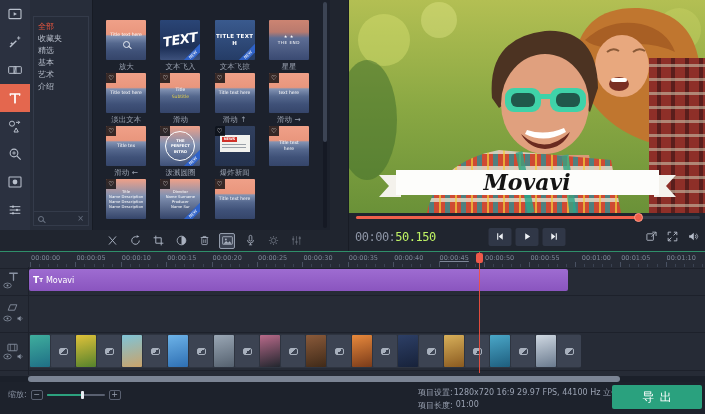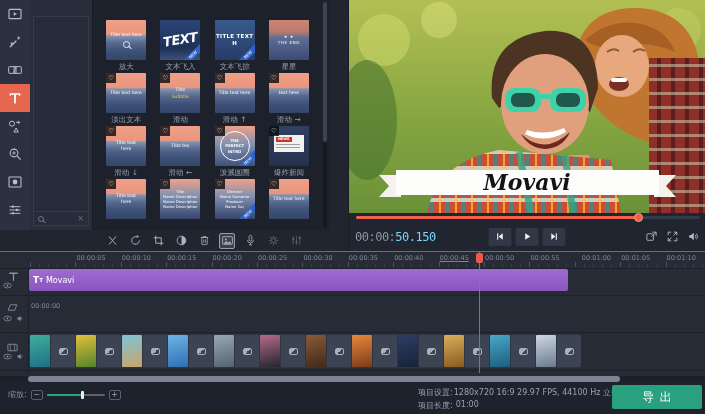--- a/index.html
+++ b/index.html
@@ -81,21 +81,21 @@
 
   
   .preview{position:absolute;left:348px;top:0;width:357px;height:251px;background:#20252f;border-left:1px solid #181c25;}
   .video-wrap{position:absolute;left:0;top:0;width:357px;height:213px;overflow:hidden;}
   .seekbar{position:absolute;left:7px;right:5px;top:216px;height:3px;border-radius:2px;background:#333a48;}
   .seek-fill{position:absolute;left:0;top:0;bottom:0;background:#f0604c;border-radius:2px;}
   .seek-handle{position:absolute;top:-3px;width:9px;height:9px;border-radius:50%;background:#f0604c;border:1px solid #ff9a85;}
   .preview-controls{position:absolute;left:0;top:222px;right:0;height:29px;display:flex;align-items:center;}
   .timecode{margin-left:6px;font-family:"DejaVu Sans Mono",monospace;font-size:12px;letter-spacing:-.5px;}
   .tc-prefix{color:#8d95a6;}
-  .tc-value{color:#7dd3fc;}
+  .tc-value{color:#bef264;}
   .transport{position:absolute;left:50%;transform:translateX(-50%);display:flex;gap:4px;}
   .tr-btn{width:23px;height:18px;background:#303747;border-radius:2px;display:flex;align-items:center;justify-content:center;color:#eef1f5;}
   .pv-right{position:absolute;right:5px;display:flex;gap:8px;color:#b6bdca;align-items:center;}
 
   
   .timeline{position:absolute;left:0;top:251px;width:705px;height:131px;background:#262b36;border-top:1px solid #2f8f6a;}
   .ruler{position:absolute;left:0;top:0;width:705px;height:15px;
       background-image:repeating-linear-gradient(90deg,#495162 0 1px,transparent 1px 45.4px),
                        repeating-linear-gradient(90deg,#3a4252 0 1px,transparent 1px 9.08px);
       background-size:100% 5px,100% 3px;background-position:30px bottom,30px bottom;background-repeat:no-repeat;}
@@ -259,20 +259,40 @@
       </div>
       <div class="tool-item">
         <svg class="icon16">
           <use href="#icon-more"></use>
         </svg>
       </div>
   </div>
 
   <div class="category-panel">
     <div class="cat-inner">
+      <div class="cat-list">
+        <div class="cat-item active">
+            <span>全部</span>
+          </div>
+          <div class="cat-item">
+            <span>收藏夹</span>
+          </div>
+          <div class="cat-item">
+            <span>精选</span>
+          </div>
+          <div class="cat-item">
+            <span>基本</span>
+          </div>
+          <div class="cat-item">
+            <span>艺术</span>
+          </div>
+          <div class="cat-item">
+            <span>介绍</span>
+          </div>
+      </div>
       <div class="cat-search-row">
         <span class="mag-glyph"></span>
         <span class="clear-x">×</span>
       </div>
     </div>
   </div>
 
   <div class="grid-panel">
     <div class="collapse-chevron"></div>
     <div class="tpl-grid">
@@ -338,29 +358,20 @@
           </div>
           <span class="tpl-label">滑动 ↑</span>
         </div>
         <div class="tpl-item v-sunset">
           <div class="thumb">
             <span class="heart"></span>
             <span class="overlay">text here</span>
 
           </div>
           <span class="tpl-label">滑动 →</span>
-        </div>
-        <div class="tpl-item v-sunset">
-          <div class="thumb">
-            <span class="heart"></span>
-            <span class="overlay">Title text
-here</span>
-
-          </div>
-          <span class="tpl-label">滑动 ↓</span>
         </div>
         <div class="tpl-item v-sunset">
           <div class="thumb">
             <span class="heart"></span>
             <span class="overlay">Title tex</span>
 
           </div>
           <span class="tpl-label">滑动 ←</span>
         </div>
         <div class="tpl-item v-stamp">
@@ -574,21 +585,21 @@
         <svg class="icon13" viewBox="0 0 24 24">
             <path d="M4 9.5v5h3.2L12.5 19V5L7.2 9.5z" fill="currentColor"></path>
             <path d="M15 9a4.2 4.2 0 0 1 0 6M17.3 6.8a7.4 7.4 0 0 1 0 10.4" fill="none" stroke="currentColor" stroke-width="1.5"></path>
           </svg>
       </div>
     </div>
   </div>
 
   <div class="timeline">
     <div class="ruler">
-      <span class="ruler-label" style="left: 31px; margin-top: 48px;">00:00:00</span>
+      <span class="ruler-label" style="left: 31px;">00:00:00</span>
         <span class="ruler-label" style="left: 76.4px;">00:00:05</span>
         <span class="ruler-label" style="left: 121.8px;">00:00:10</span>
         <span class="ruler-label" style="left: 167.2px;">00:00:15</span>
         <span class="ruler-label" style="left: 212.6px;">00:00:20</span>
         <span class="ruler-label" style="left: 258px;">00:00:25</span>
         <span class="ruler-label" style="left: 303.4px;">00:00:30</span>
         <span class="ruler-label" style="left: 348.8px;">00:00:35</span>
         <span class="ruler-label" style="left: 394.2px;">00:00:40</span>
         <span class="ruler-label" style="left: 439.6px; text-decoration: underline;">00:00:45</span>
         <span class="ruler-label" style="left: 485px;">00:00:50</span>

